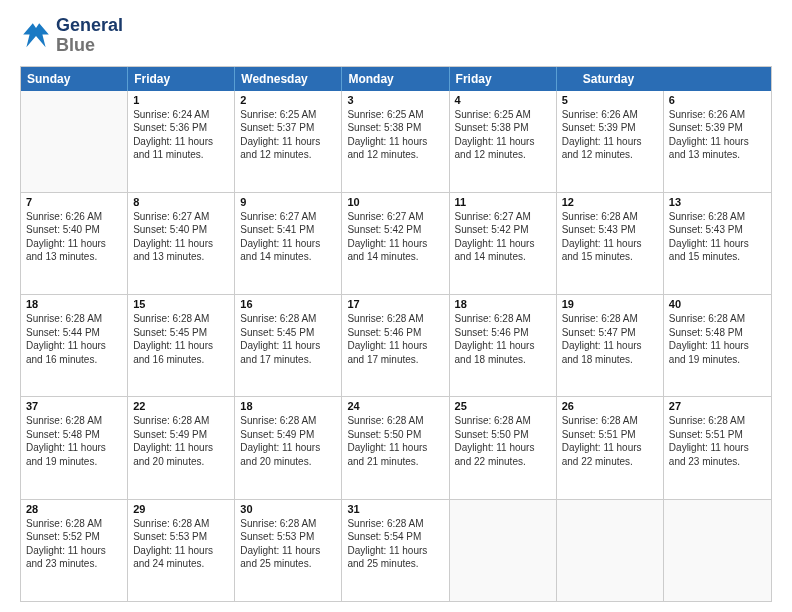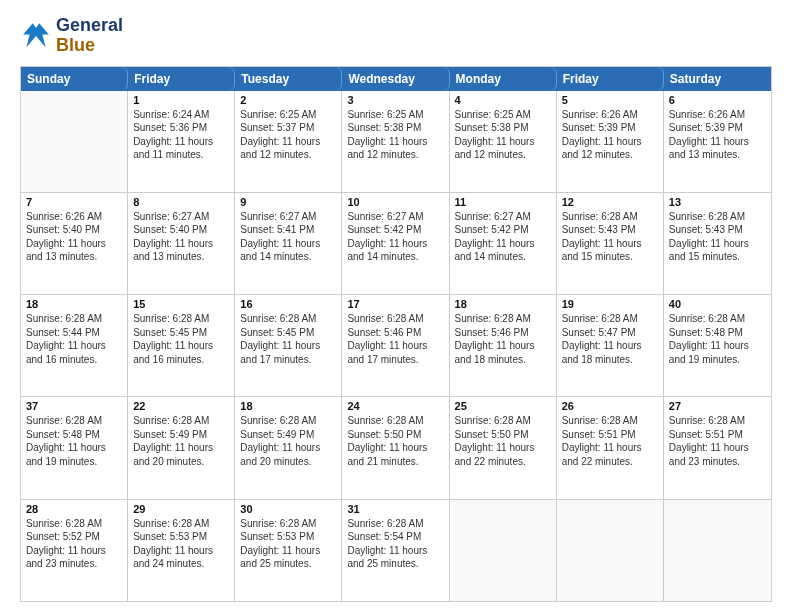--- a/index.html
+++ b/index.html
@@ -28,21 +28,21 @@
       align-items: center;
       gap: 4px;
     }
     .logo-text {
       font-size: 18px;
       font-weight: bold;
       color: #1a3a6b;
       line-height: 1.1;
     }
     .logo-blue {
-      color: #a16207;
+      color: #737373;
     }
     .logo-icon {
       width: 32px;
       height: 32px;
     }
     .title-block {
       text-align: right;
     }
     .month-title {
       font-size: 32px;
@@ -65,23 +65,22 @@
       grid-template-columns: repeat(7, 1fr);
       background: #2a6db5;
     }
     .cal-header-cell {
       color: #fff;
       font-weight: bold;
       font-size: 12px;
       padding: 5px 6px;
       text-align: left;
       border-right: 1px solid #5a9fd4;
-      border-radius: 7px;
-    }
-    .cal-header-cell:last-child { border-right: none; }
+    }
+    .cal-header-cell:last-child { border-right: none; margin-left: 20px; }
     .cal-body {
       flex: 1;
       display: flex;
       flex-direction: column;
     }
     .cal-row {
       display: grid;
       grid-template-columns: repeat(7, 1fr);
       flex: 1;
       border-top: 1px solid #ccc;
@@ -126,21 +125,20 @@
     </div>
     <div class="title-block">
       <div class="month-title"></div>
       <div class="subtitle"></div>
     </div>
   </div>
   <div class="calendar">
     <div class="cal-header-row">
     <div class="cal-header-cell">Sunday</div>
         <div class="cal-header-cell">Friday</div>
-        <div class="cal-header-cell">Tuesday</div>
         <div class="cal-header-cell">Wednesday</div>
         <div class="cal-header-cell">Monday</div>
         <div class="cal-header-cell">Friday</div>
         <div class="cal-header-cell">Saturday</div>
       </div>
     <div class="cal-body">
     <div class="cal-row">
           <div class="cal-cell empty"></div>
           <div class="cal-cell">
             <div class="cell-day">1</div>

